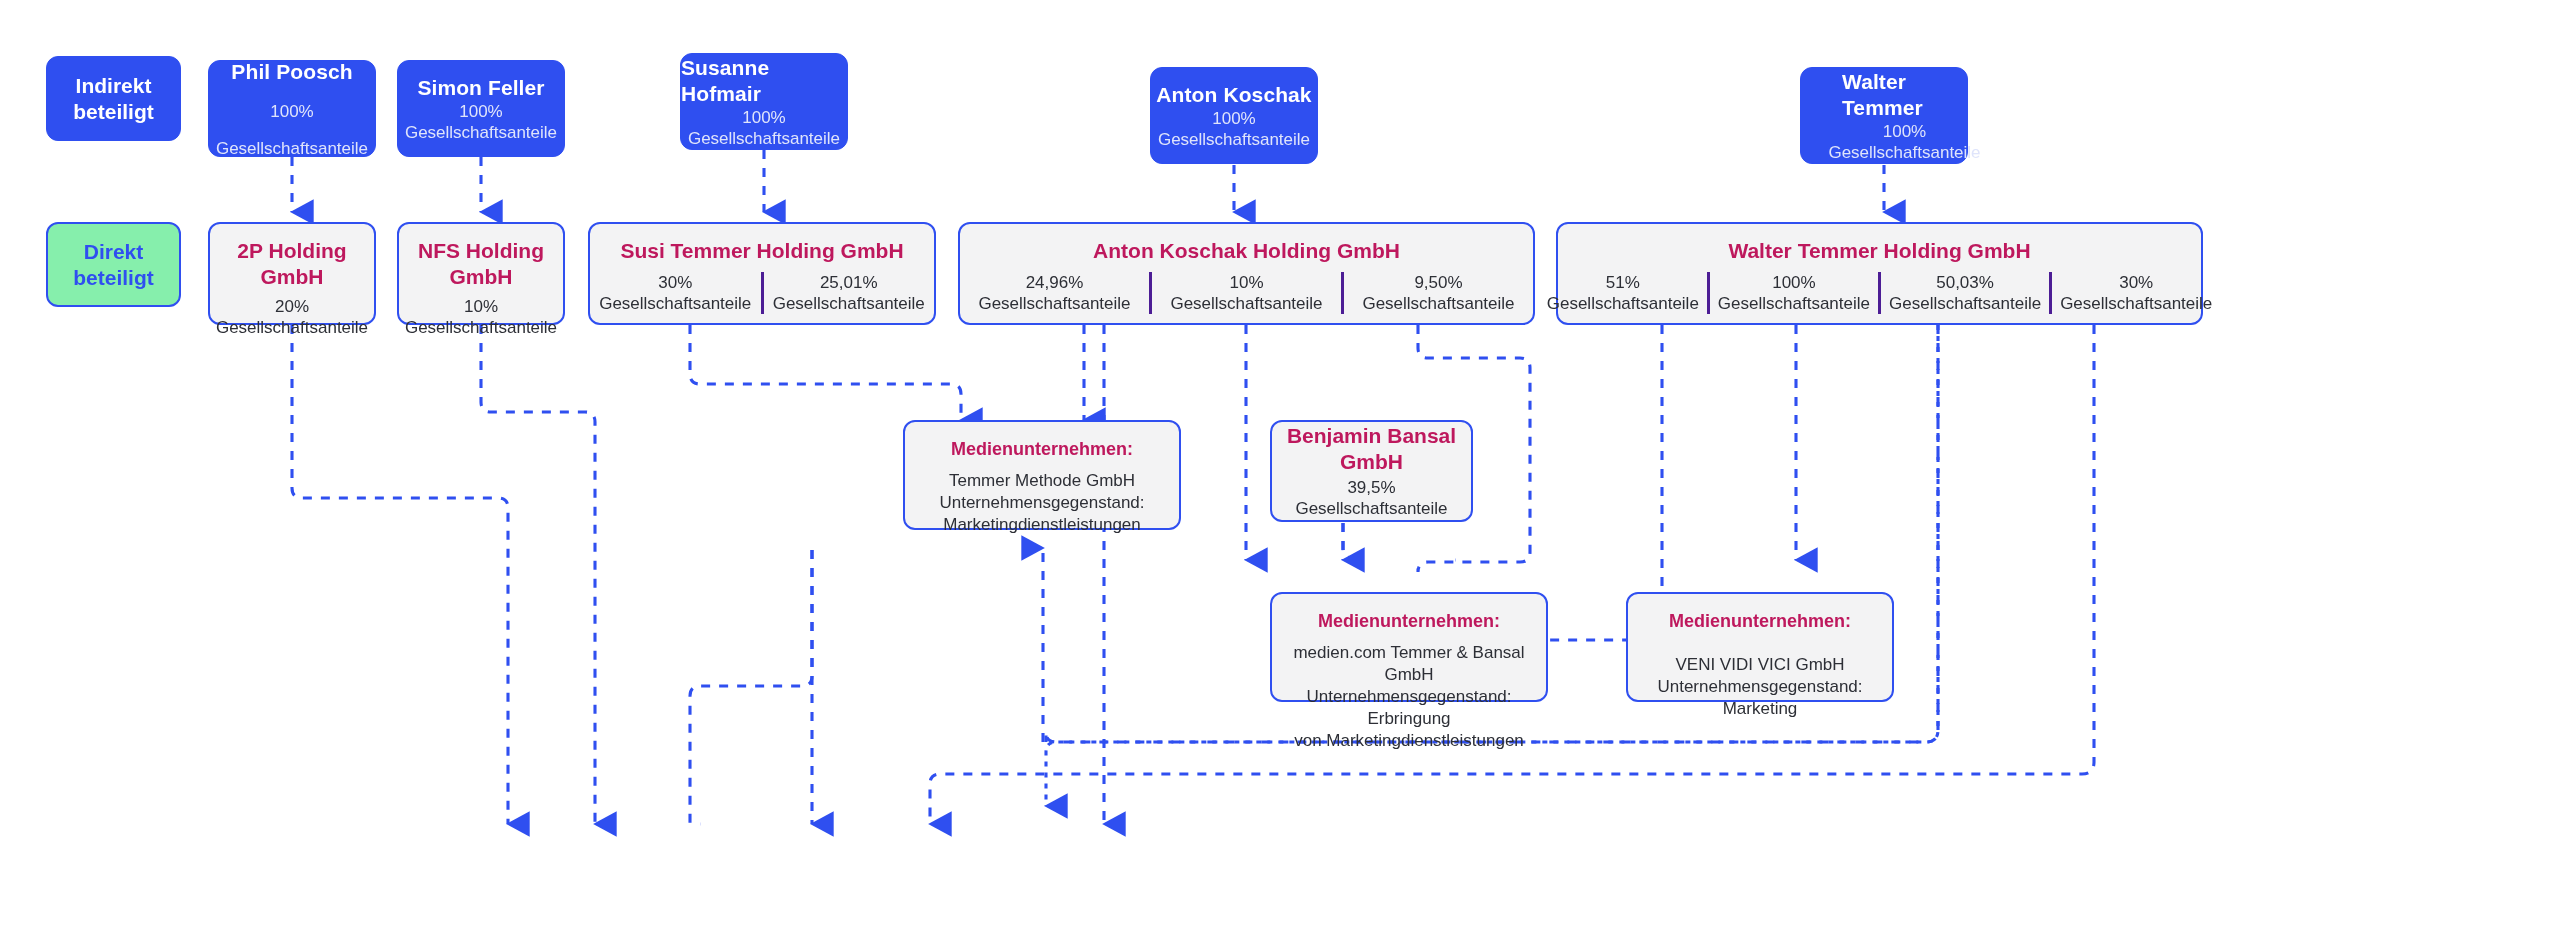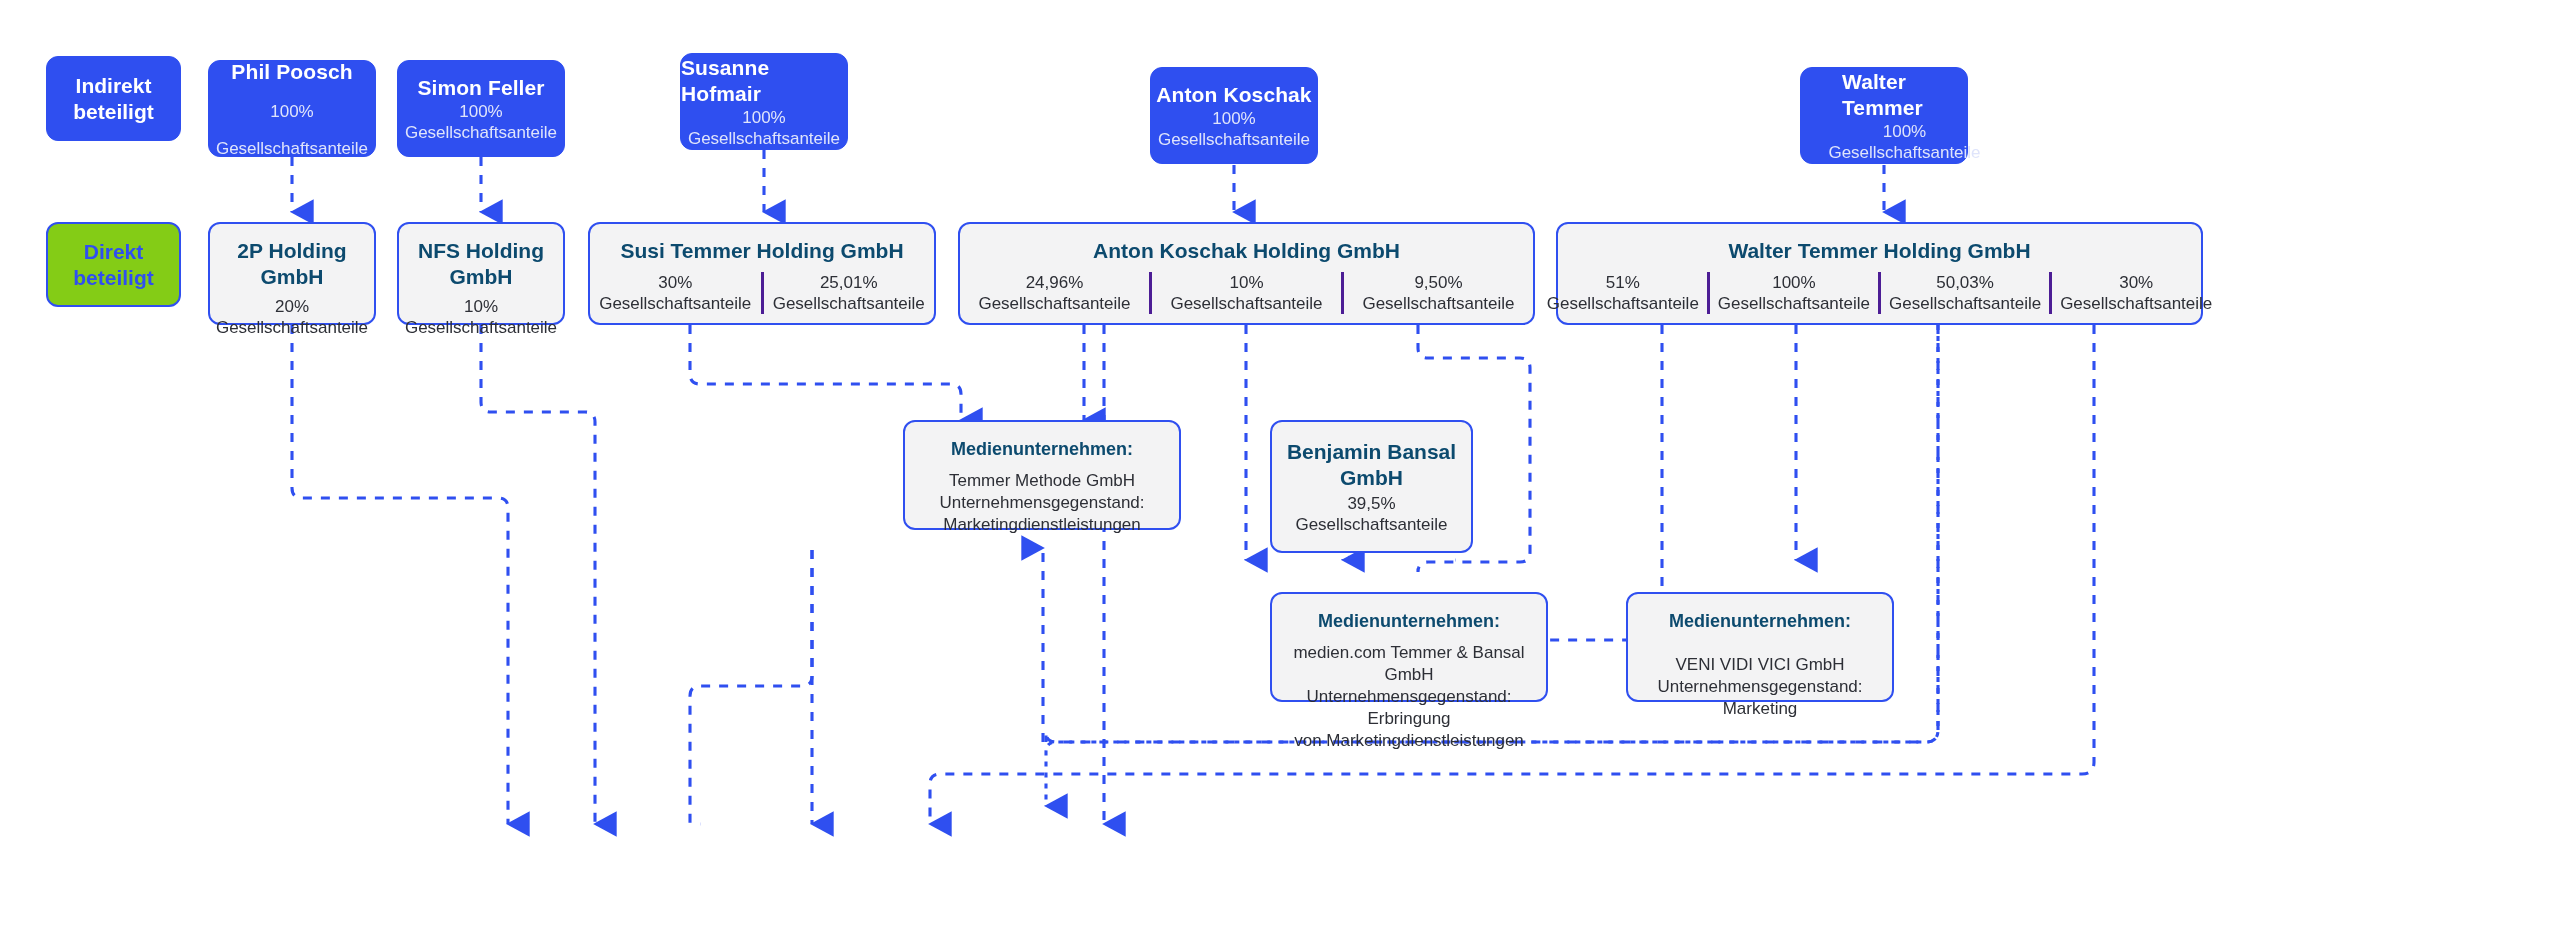--- a/index.html
+++ b/index.html
@@ -15,26 +15,26 @@
         display:flex;flex-direction:column;align-items:center;justify-content:center;}
 
   
   .node.person{background:#2f4ff0;border:1px solid #2f4ff0;}
   .node.person .title{color:#ffffff;font-weight:bold;font-size:21px;line-height:26px;letter-spacing:.1px;}
   .node.person .sub{color:#dfe4fb;font-size:17px;line-height:21px;text-align:center;font-weight:400;}
 
   .node.legend-ind{background:#2f4ff0;border:1px solid #2f4ff0;}
   .node.legend-ind .title{color:#ffffff;font-weight:bold;font-size:21px;line-height:26px;text-align:center;}
 
-  .node.legend-dir{background:#84cc16;border:2px solid #2f4ff0;}
+  .node.legend-dir{background:#86efac;border:2px solid #2f4ff0;}
   .node.legend-dir .title{color:#2f4ff0;font-weight:bold;font-size:21px;line-height:26px;text-align:center;}
 
   
   .node.company{background:#f3f3f4;border:2px solid #2f4ff0;}
-  .node.company .title{color:#0c4a6e;font-weight:bold;font-size:21px;line-height:26px;text-align:center;}
+  .node.company .title{color:#be185d;font-weight:bold;font-size:21px;line-height:26px;text-align:center;}
   .node.company .sub{color:#2d2f36;font-size:17px;line-height:21px;text-align:center;font-weight:400;}
 
   .node.company.media{justify-content:flex-start;padding-top:16px;}
   .node.company.media .title{font-size:18px;line-height:22px;margin-bottom:10px;}
   .node.company.media .body{color:#2d2f36;font-size:17px;line-height:22px;text-align:center;font-weight:400;padding:0 10px;}
 
   
   .segments{display:flex;align-items:stretch;justify-content:center;width:100%;margin-top:4px;}
   .seg{flex:1 1 0;display:flex;flex-direction:column;align-items:center;justify-content:center;
        padding:0 8px;box-sizing:border-box;}
@@ -221,21 +221,21 @@
     </div>
   </div>
 
   <div class="node company media" style="left:903px;top:420px;width:278px;height:110px;">
     <div class="title">Medienunternehmen:</div>
     <div class="body">Temmer Methode GmbH</div>
     <div class="body">Unternehmensgegenstand:</div>
     <div class="body">Marketingdienstleistungen</div>
   </div>
 
-  <div class="node company simple" style="left:1270px;top:420px;width:203px;height:133px;">
+  <div class="node company simple" style="left:1270px;top:420px;width:203px;height:102px;">
     <div class="title">Benjamin Bansal GmbH</div>
     <div class="sub">39,5%</div>
     <div class="sub">Gesellschaftsanteile</div>
   </div>
 
   <div class="node company media" style="left:1270px;top:592px;width:278px;height:110px;">
     <div class="title">Medienunternehmen:</div>
     <div class="body">medien.com Temmer &amp; Bansal GmbH</div>
     <div class="body">Unternehmensgegenstand: Erbringung</div>
     <div class="body">von Marketingdienstleistungen</div>

